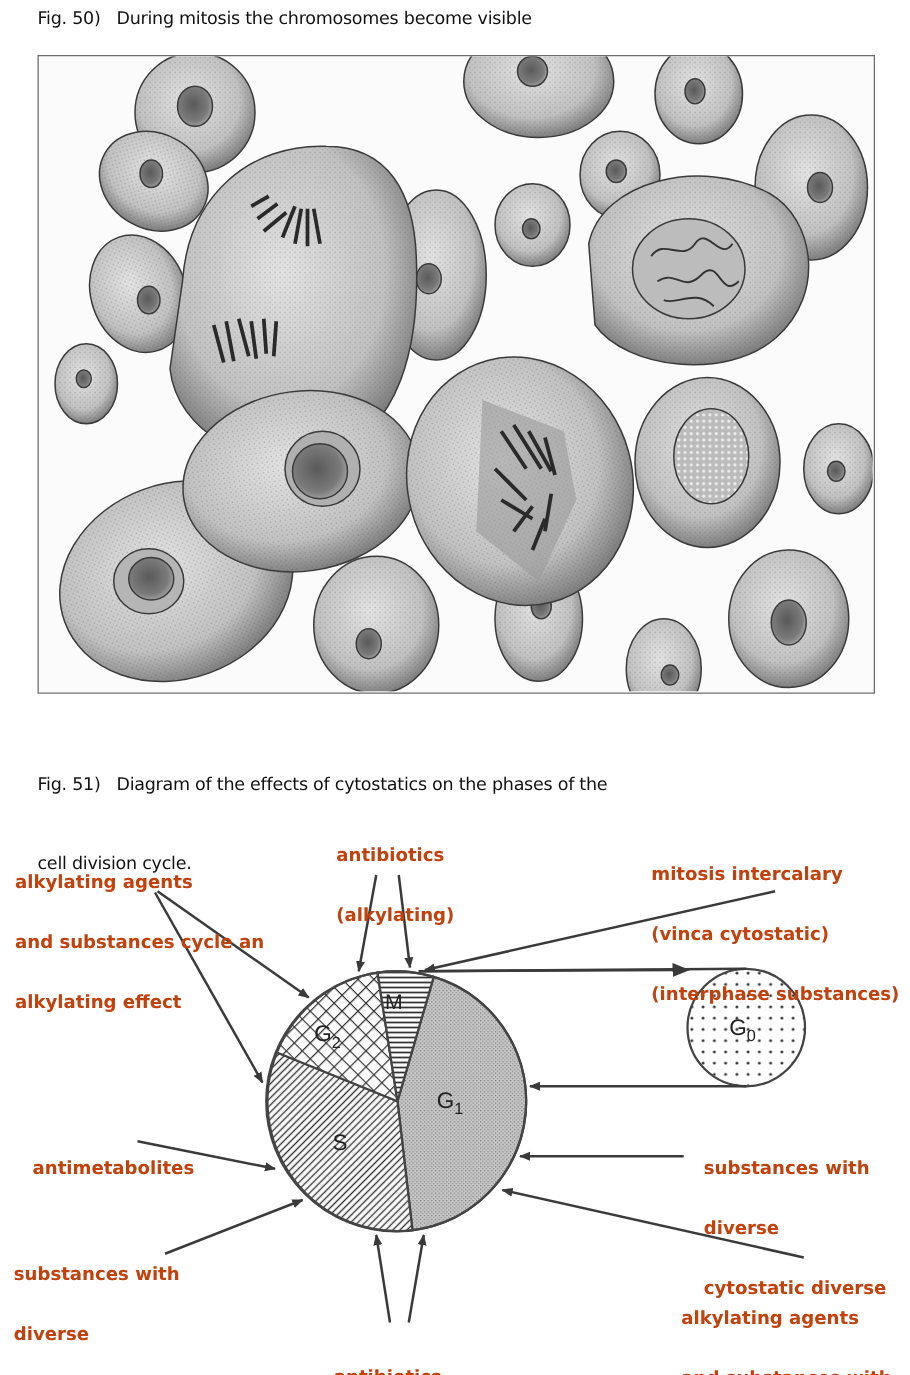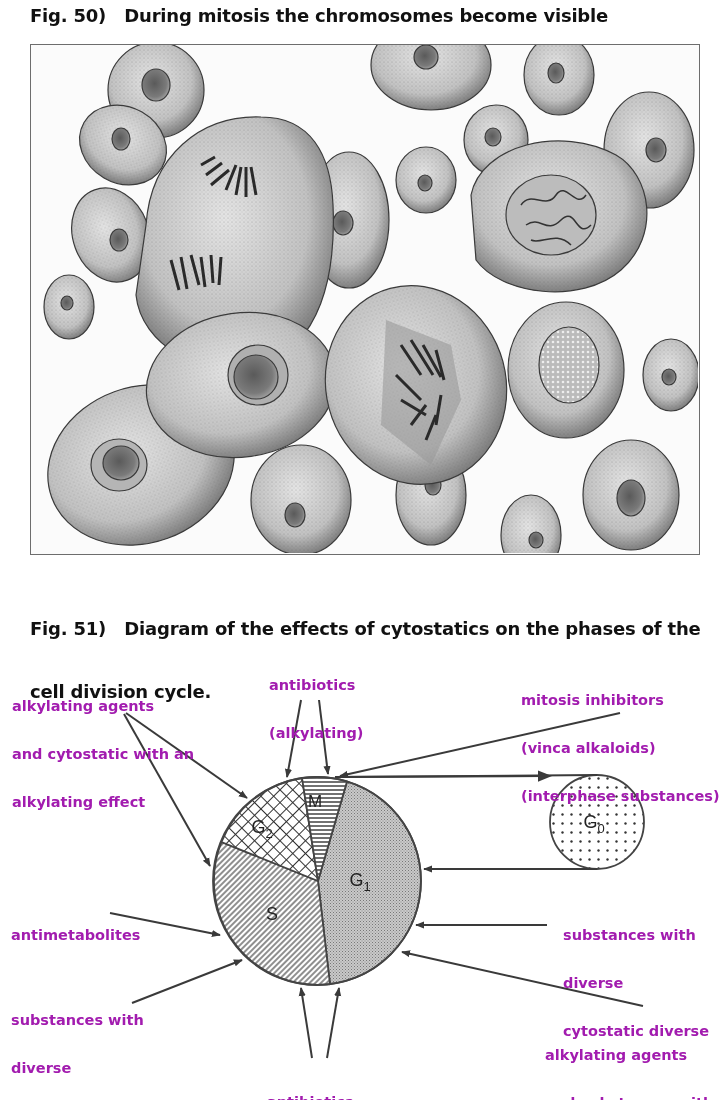--- a/index.html
+++ b/index.html
@@ -1,26 +1,26 @@
 <!DOCTYPE html>
 <html><head>
 <meta charset="utf-8">
 <style>
   html, body { margin: 0; padding: 0; background: #ffffff; }
   body { width: 728px; height: 1100px; position: relative; overflow: hidden;
          font-family: "DejaVu Sans", sans-serif; color: #111; }
-  .fig-title { position: absolute; left: 30px; font-weight: bold; font-size: 18px;
+  .fig-title { position: absolute; left: 30px; font-weight: normal; font-size: 14px;
                line-height: 21px; letter-spacing: -0.2px; white-space: pre; }
   #fig50-title { top: 5px; }
   #fig51-title { top: 576px; }
   .illus { position: absolute; left: 30px; top: 44px; width: 670px; height: 511px;
            border: 1.5px solid #6d6d6d; box-sizing: border-box; background: #fbfbfb; overflow: hidden; }
   .illus svg { display: block; }
   .lbl { position: absolute; font-weight: bold; font-size: 14.5px; line-height: 16px;
-         white-space: pre; color: #a21caf; }
+         white-space: pre; color: #c2410c; }
   .lbl span { display: block; }
 </style>
 </head>
 <body>
 
 <div id="fig50-title" class="fig-title">Fig. 50)   During mitosis the chromosomes become visible</div>
 
 <div class="illus">
   <svg width="667" height="508" viewBox="0 0 667 508" xmlns="http://www.w3.org/2000/svg">
     <defs>
@@ -244,33 +244,33 @@
     <text x="315" y="807" font-size="17" text-anchor="middle"><tspan>M</tspan></text>
     <text x="262" y="833" font-size="18" text-anchor="middle"><tspan>G</tspan><tspan dy="5" font-size="13">2</tspan></text>
     <text x="360" y="886" font-size="18" text-anchor="middle"><tspan>G</tspan><tspan dy="5" font-size="13">1</tspan></text>
     <text x="272" y="920" font-size="18" text-anchor="middle"><tspan>S</tspan></text>
     <text x="594" y="828" font-size="18" text-anchor="middle"><tspan>G</tspan><tspan dy="5" font-size="13">0</tspan></text>
   </g>
 </svg>
 
 <div class="lbl" style="left:12px; top:666px;">
   <span>alkylating agents</span>
-  <span>and cytostatic with an</span>
+  <span>and substances cycle an</span>
   <span>alkylating effect</span>
 </div>
 <div class="lbl" style="left:269px; top:645px;">
   <span>antibiotics</span>
   <span>(alkylating)</span>
 </div>
 <div class="lbl" style="left:521px; top:660px;">
-  <span>mitosis inhibitors</span>
-  <span>(vinca alkaloids)</span>
+  <span>mitosis intercalary</span>
+  <span>(vinca cytostatic)</span>
   <span>(interphase substances)</span>
 </div>
-<div class="lbl" style="left:11px; top:895px;">
+<div class="lbl" style="left:26px; top:895px;">
   <span>antimetabolites</span>
 </div>
 <div class="lbl" style="left:563px; top:895px;">
   <span>substances with</span>
   <span>diverse</span>
   <span>cytostatic diverse</span>
 </div>
 <div class="lbl" style="left:11px; top:980px;">
   <span>substances with</span>
   <span>diverse</span>

